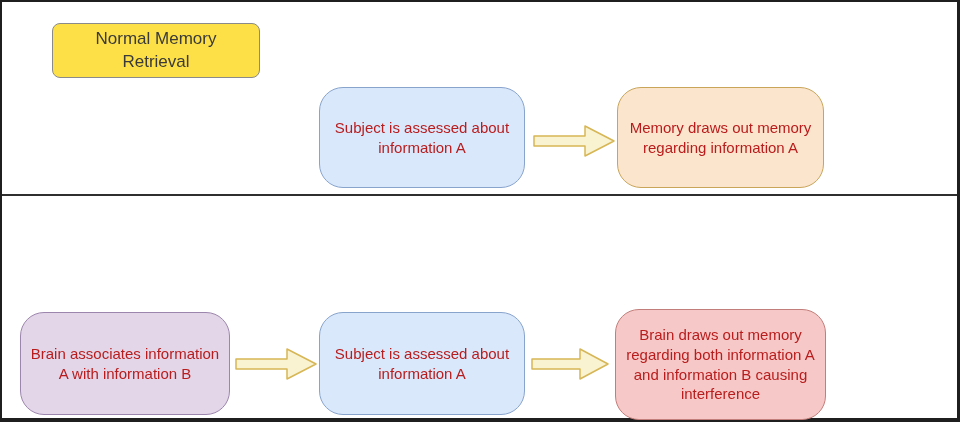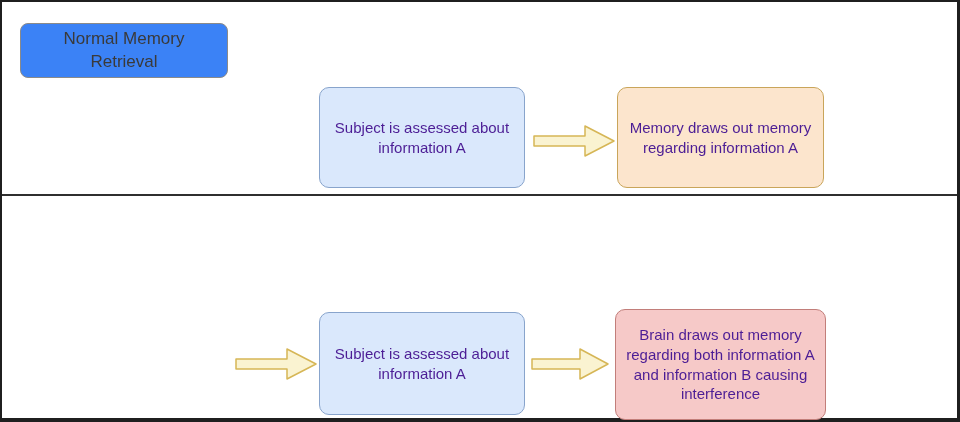--- a/index.html
+++ b/index.html
@@ -17,45 +17,46 @@
     border-right-width: 3px;
     border-bottom-width: 4px;
   }
   .divider {
     position: absolute; left: 0; top: 192px;
     width: 100%; height: 2px;
     background: #2f2f2f;
   }
   .label-box {
     position: absolute;
-    background: #3b82f6;
+    background: #fde047;
     display: flex; align-items: center; justify-content: center;
     text-align: center;
     color: #3a3a3a;
     font-size: 17px;
     line-height: 1.3;
+    margin-left: 32px;
   }
   .label-box.first {
     left: 18px; top: 21px; width: 208px; height: 55px;
     border: 1.5px solid #8a8a8a; border-radius: 8px;
     padding: 0 18px;
   }
   .label-box.second {
     left: 18px; top: 219px; width: 208px; height: 54px;
     border: 2px solid #4a4a4a; border-radius: 10px;
     padding: 0 6px;
   }
   .node {
     position: absolute;
     display: flex; align-items: center; justify-content: center;
     text-align: center;
-    color: #4c1d95;
+    color: #b91c1c;
     font-size: 15px;
     line-height: 1.32;
-    border-radius: 10px;
+    border-radius: 24px;
   }
   .node.blue   { background: #dae8fc; border: 1.5px solid #88a4cc; }
   .node.orange { background: #fce5cd; border: 1.5px solid #c9a55a; }
   .node.purple { background: #e3d6e9; border: 1.5px solid #9d86ad; }
   .node.red    { background: #f6c9c8; border: 1.5px solid #c27e7a; }
 
   .n-blue-1   { left: 317px; top: 85px;  width: 206px; height: 101px; padding: 0 12px; }
   .n-orange-1 { left: 615px; top: 85px;  width: 207px; height: 101px; padding: 0 8px;  }
   .n-purple-2 { left: 18px;  top: 310px; width: 210px; height: 103px; padding: 0 6px;  }
   .n-blue-2   { left: 317px; top: 310px; width: 206px; height: 103px; padding: 0 12px; }
@@ -80,20 +81,21 @@
     <svg viewBox="0 0 84 38" preserveAspectRatio="none">
       <polygon points="1,14 52,14 52,4 81,19 52,34 52,24 1,24" fill="#faf3d1" stroke="#d6b656" stroke-width="1.5" stroke-linejoin="round"></polygon>
     </svg>
   </div>
 
   <div class="node orange n-orange-1">Memory draws out memory regarding information A</div>
 
   <div class="divider"></div>
 
 
+  <div class="node purple n-purple-2">Brain associates information A with information B</div>
 
   <div class="arrow arrow-2">
     <svg viewBox="0 0 84 38" preserveAspectRatio="none">
       <polygon points="1,14 52,14 52,4 81,19 52,34 52,24 1,24" fill="#faf3d1" stroke="#d6b656" stroke-width="1.5" stroke-linejoin="round"></polygon>
     </svg>
   </div>
 
   <div class="node blue n-blue-2">Subject is assessed about information A</div>
 
   <div class="arrow arrow-3">

